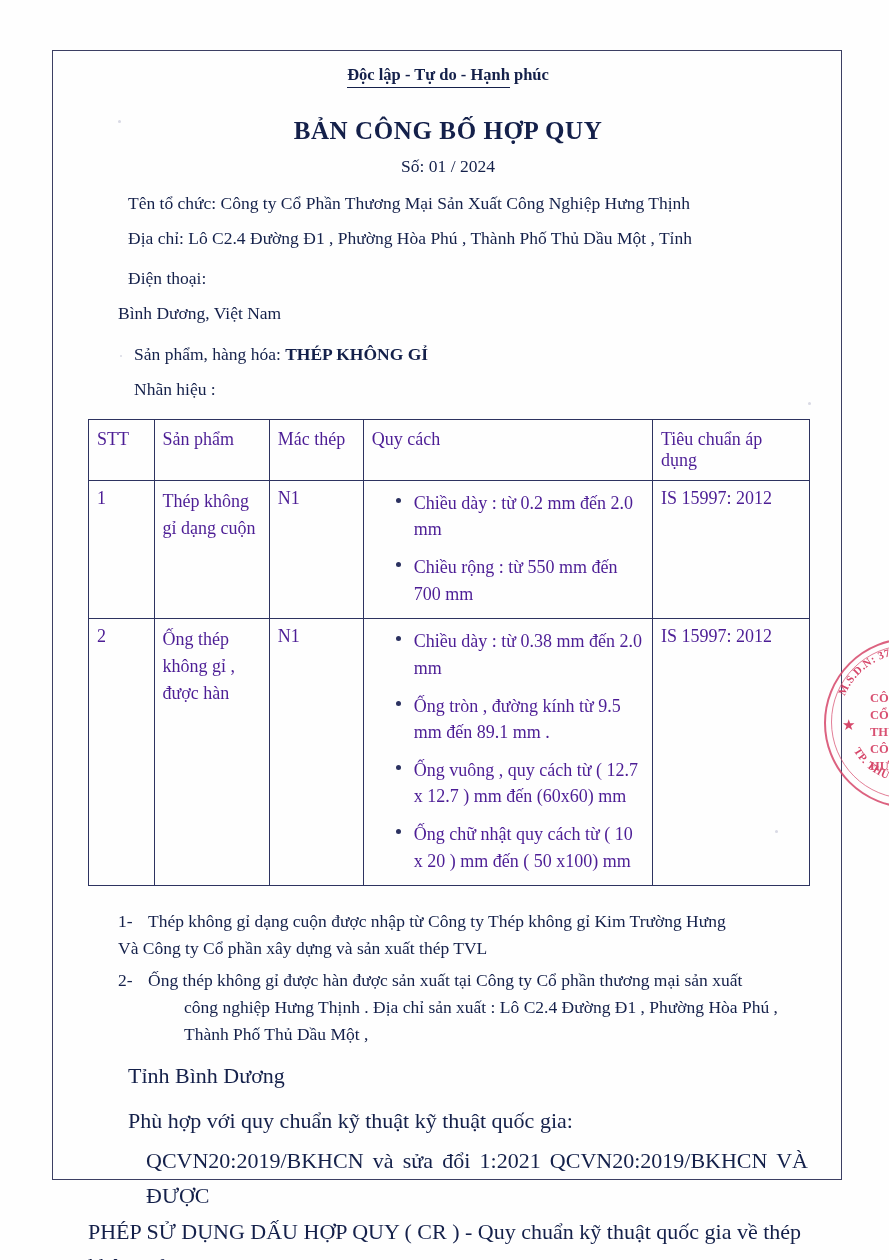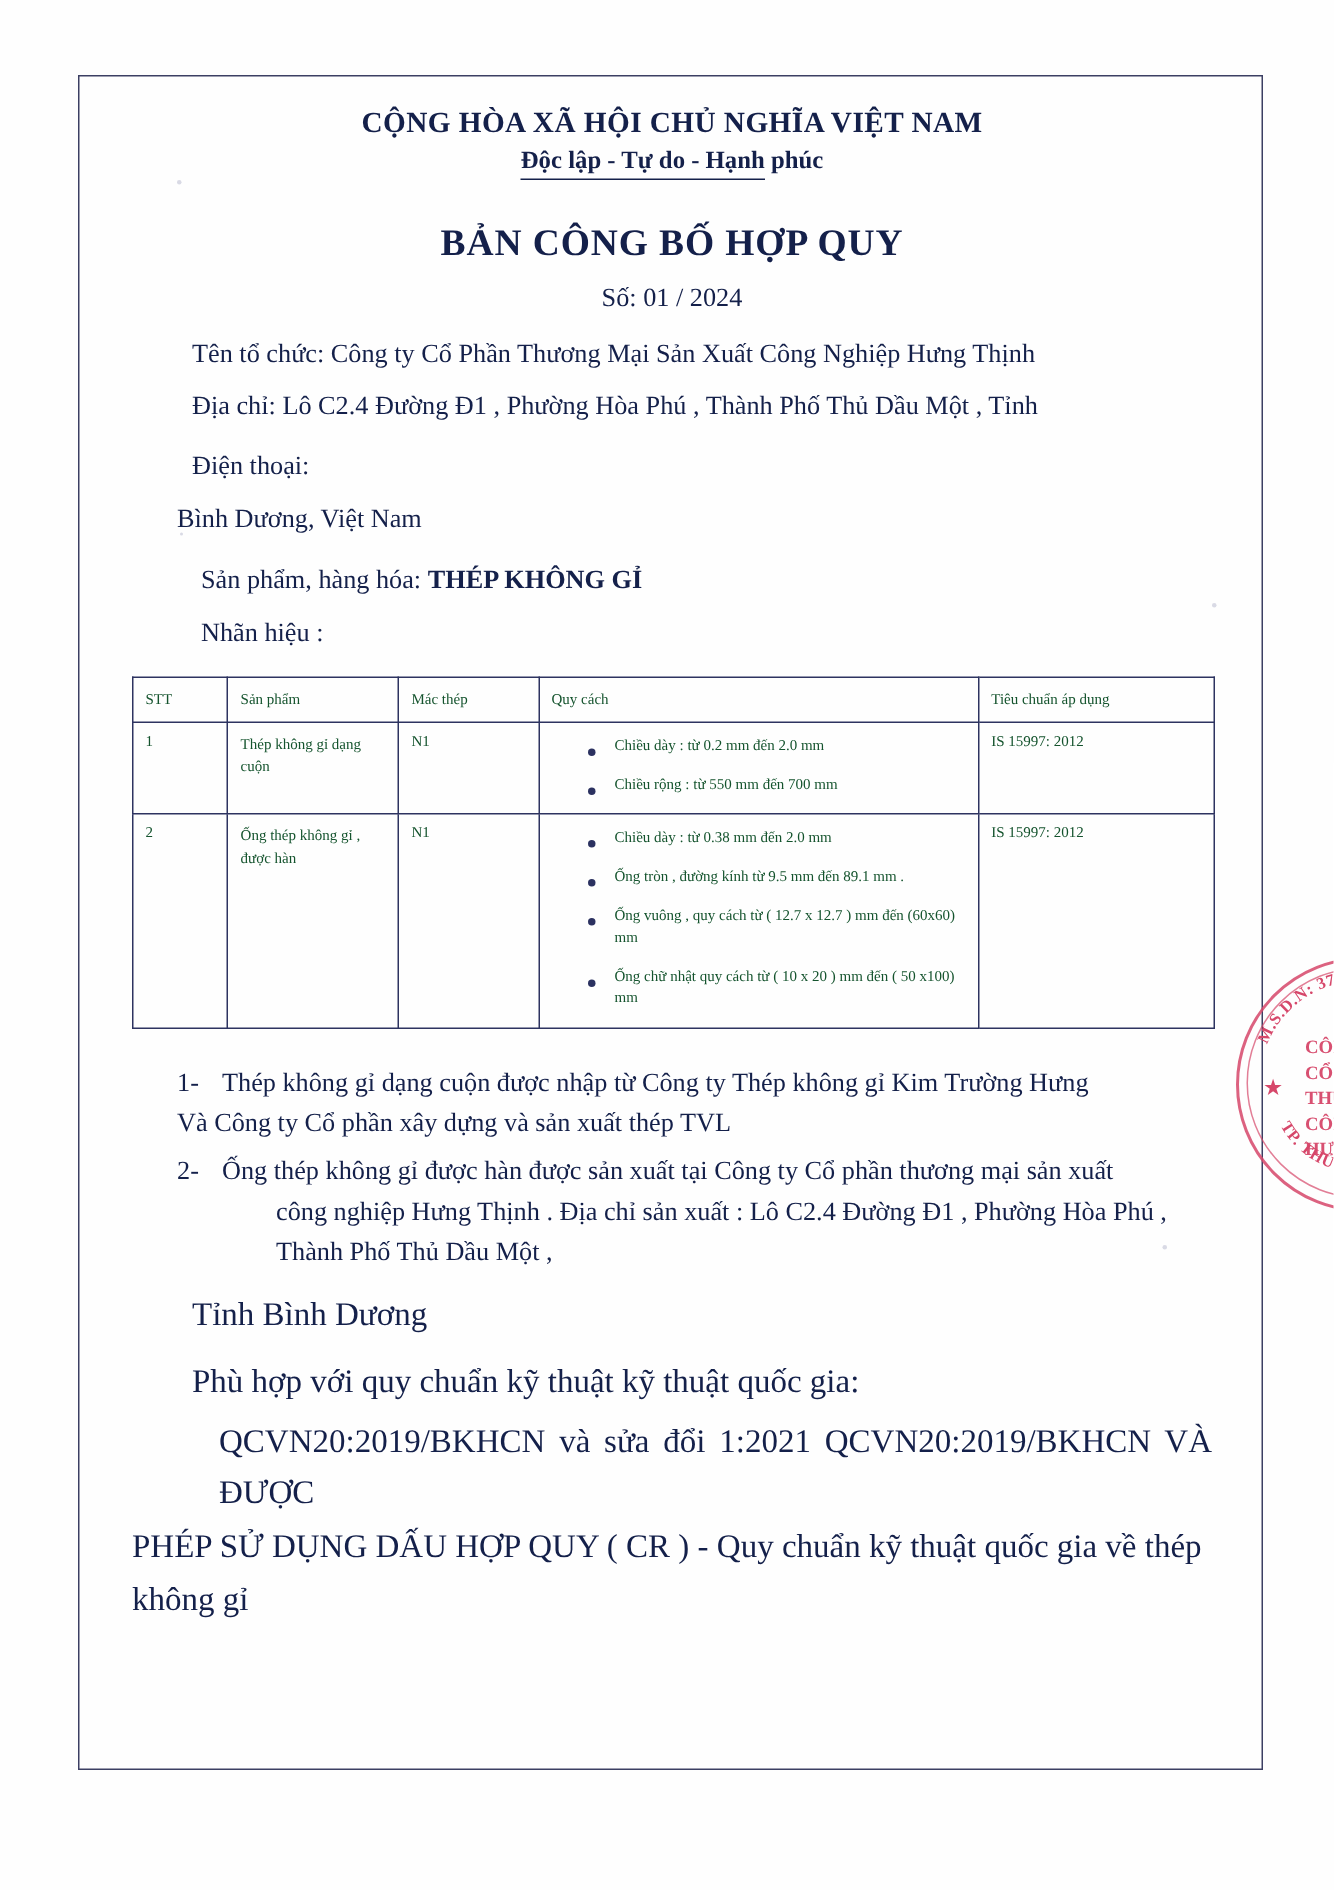--- a/index.html
+++ b/index.html
@@ -91,22 +91,22 @@
   .para.indent-3 { padding-left: 52px; }
   .para.tight { margin-top: 8px; }
 
   .bold { font-weight: bold; }
 
   table.specs {
     border-collapse: collapse;
     width: 722px;
     margin-top: 16px;
     margin-left: 0px;
-    font-size: 10px;
-    color: #14532d;
+    font-size: 18px;
+    color: #4c1d95;
   }
   table.specs td, table.specs th {
     border: 1px solid #2d3360;
     vertical-align: top;
     padding: 7px 8px 9px 8px;
     font-weight: normal;
     text-align: left;
   }
   table.specs thead td {
     padding-top: 9px;
@@ -251,21 +251,20 @@
 </style>
 </head>
 <body>
 
 <div class="page">
 
   <div class="scan-frame"></div>
 
   <div class="content">
 
-    <div class="nat-title">CỘNG HÒA XÃ HỘI CHỦ NGHĨA VIỆT NAM</div>
 
     <div class="sub-title">
       <span class="underline-part">Độc lập - Tự do - Hạnh</span><span> phúc</span>
     </div>
 
     <div class="doc-title">BẢN CÔNG BỐ HỢP QUY</div>
     <div class="doc-number">Số: 01 / 2024</div>
 
     <div class="para indent-1">Tên tổ chức: Công ty Cổ Phần Thương Mại Sản Xuất Công Nghiệp Hưng Thịnh</div>
     <div class="para indent-1 tight">Địa chỉ: Lô C2.4 Đường Đ1 , Phường Hòa Phú , Thành Phố Thủ Dầu Một , Tỉnh</div>

